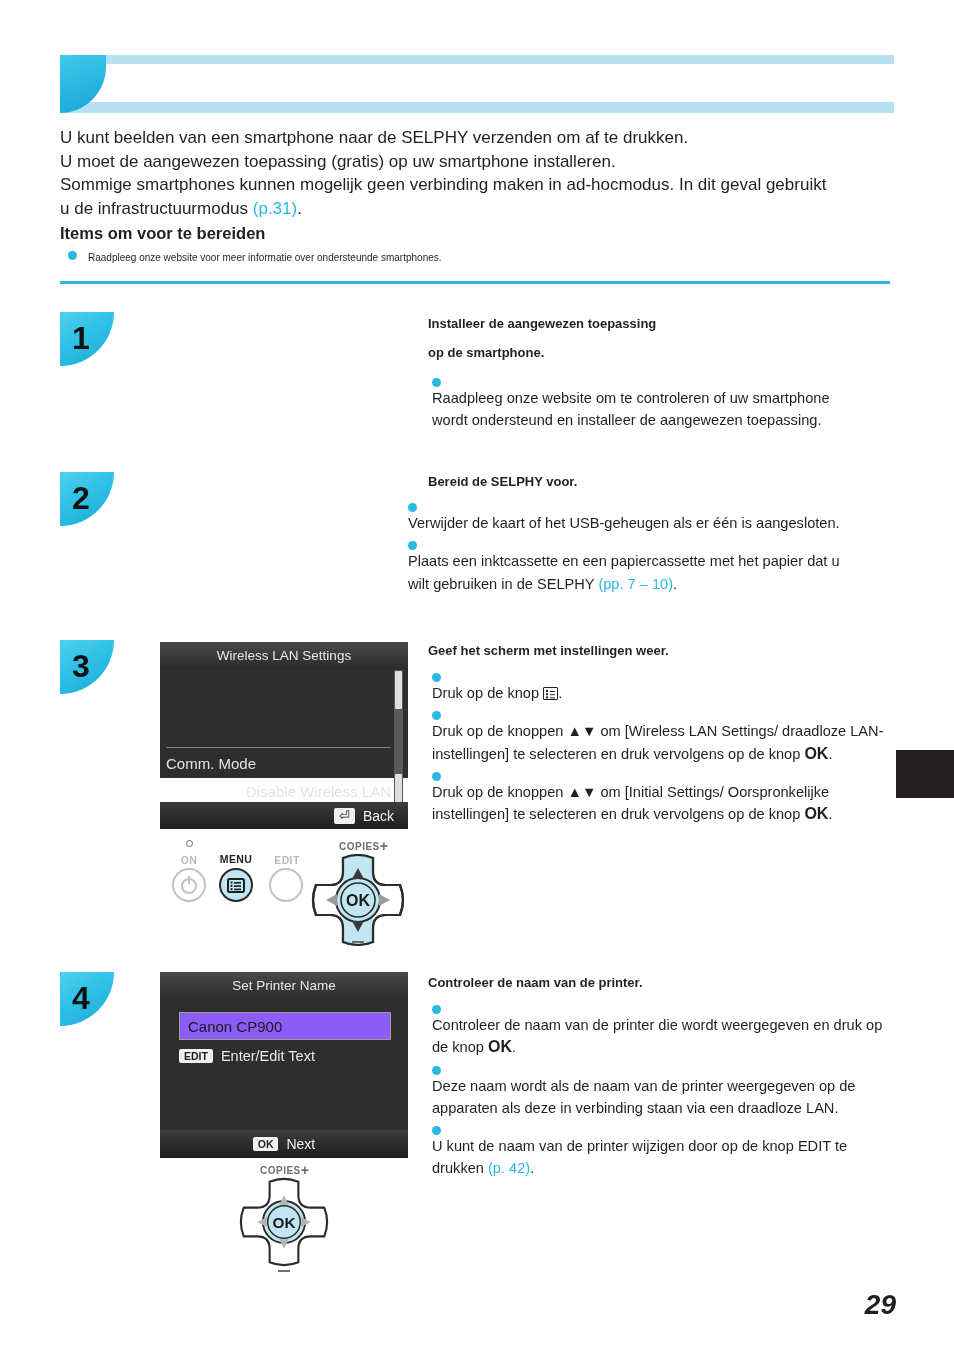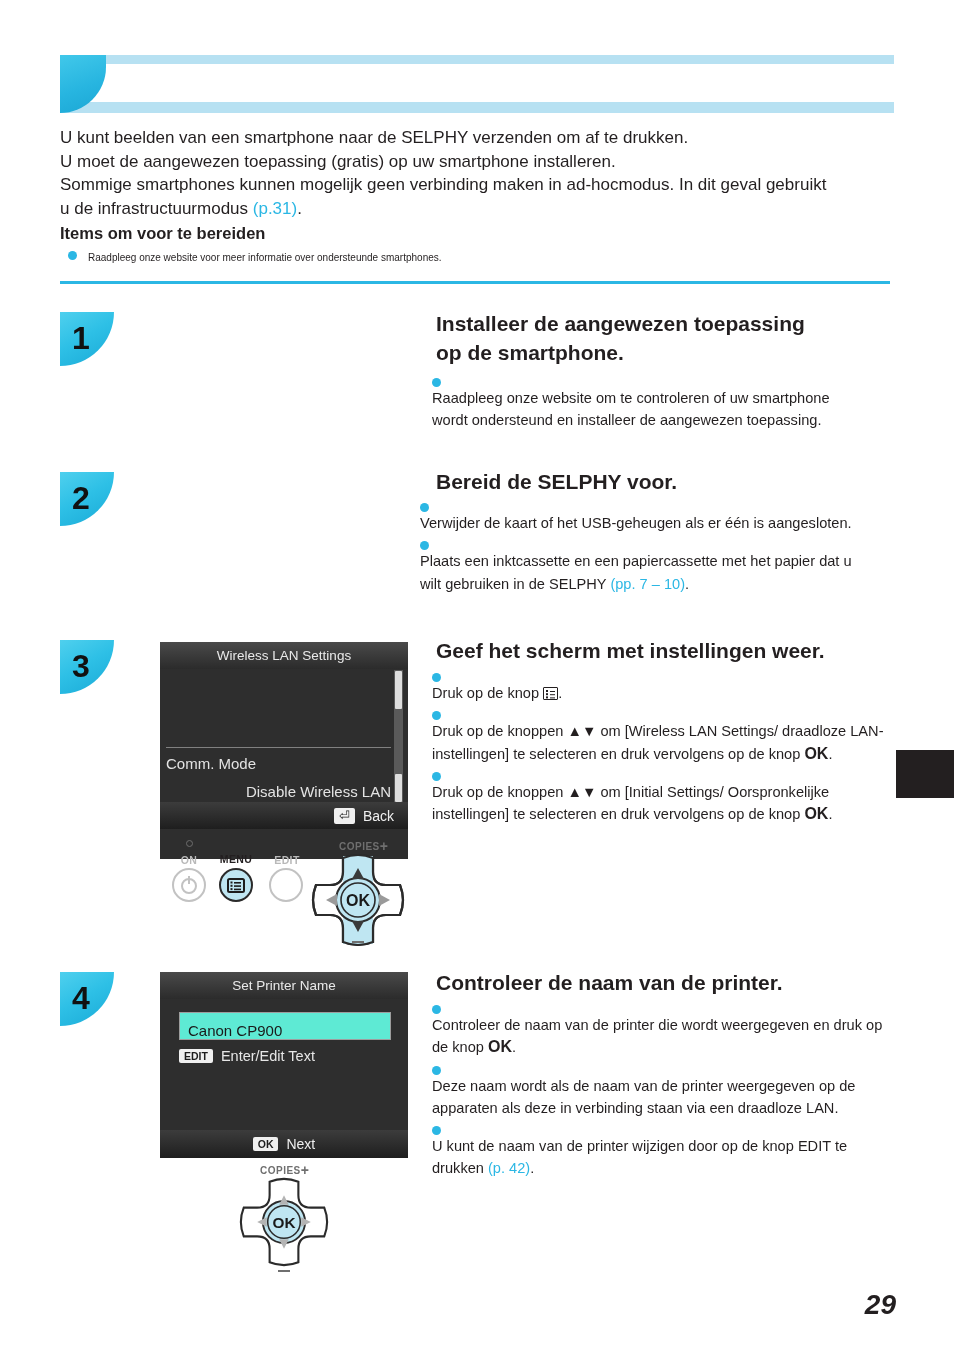--- a/index.html
+++ b/index.html
@@ -119,25 +119,24 @@
     font-weight: bold;
     text-align: left;
     line-height: 52px;
     padding-left: 12px;
     box-sizing: border-box;
   }
 
   
   .step-title {
     position: absolute;
-    font-size: 21px;
+    font-size: 13px;
     font-weight: bold;
     color: #231f20;
     line-height: 29px;
-    margin-left: 8px;
   }
   .bullets {
     position: absolute;
     font-size: 14.6px;
     line-height: 22.3px;
     color: #231f20;
   }
   .bullets .b-row {
     display: flex;
     margin-bottom: 0;
@@ -261,26 +260,26 @@
     position: absolute;
     background: #dedede;
     border-radius: 1px;
   }
   .scrollbar-track {
     position: absolute;
     background: #5a5a5a;
   }
   .name-field {
     position: absolute;
-    background: #5eead4;
+    background: #8b5cf6;
     border: 1px solid #9d9d9d;
     color: #1a1a1a;
     font-size: 15px;
     display: flex;
-    align-items: flex-end;
+    align-items: center;
     padding-left: 8px;
     box-sizing: border-box;
   }
   .edit-line {
     position: absolute;
     color: #e7e7e7;
     font-size: 14.5px;
     display: flex;
     align-items: center;
   }
@@ -381,34 +380,34 @@
   <div class="b-row">
     <div class="b-dot"></div>
     <div class="b-txt">Raadpleeg onze website om te controleren of uw smartphone wordt ondersteund en installeer de aangewezen toepassing.</div>
   </div>
 </div>
 
 <div class="step-badge" style="left:60px; top:472px;">2</div>
 <div class="step-title" style="left:428px; top:467px; width:460px;">
   <div>Bereid de SELPHY voor.</div>
 </div>
-<div class="bullets" style="left:420px; top:496px; width:440px;">
+<div class="bullets" style="left:408px; top:496px; width:440px;">
   <div class="b-row">
     <div class="b-dot"></div>
     <div class="b-txt">Verwijder de kaart of het USB-geheugen als er één is aangesloten.</div>
   </div>
   <div class="b-row">
     <div class="b-dot"></div>
     <div class="b-txt"><span>Plaats een inktcassette en een papiercassette met het papier dat u wilt gebruiken in de SELPHY </span><span class="ref">(pp. 7 – 10)</span><span>.</span></div>
   </div>
 </div>
 
 <div class="step-badge" style="left:60px; top:640px;">3</div>
 
-<div class="lcd" style="left:160px; top:642px; width:248px; height:217px;">
+<div class="lcd" style="left:160px; top:642px; width:248px; height:136px;">
   <div class="lcd-title" style="top:0; height:27px; line-height:27px;">Wireless LAN Settings</div>
   <div class="scrollbar-track" style="left:234px; top:28px; width:9px; height:133px;"></div>
   <div class="scrollbar" style="left:235px; top:29px; width:7px; height:38px;"></div>
   <div class="scrollbar" style="left:235px; top:132px; width:7px; height:28px;"></div>
   <div class="lcd-sep" style="left:6px; top:105px; width:225px;"></div>
   <div class="lcd-row" style="left:6px; top:108px; width:225px; height:26px;">
     <span>Comm. Mode</span>
   </div>
   <div class="lcd-row" style="left:6px; top:136px; width:225px; height:26px; justify-content:flex-end;">
     <span>Disable Wireless LAN</span>

